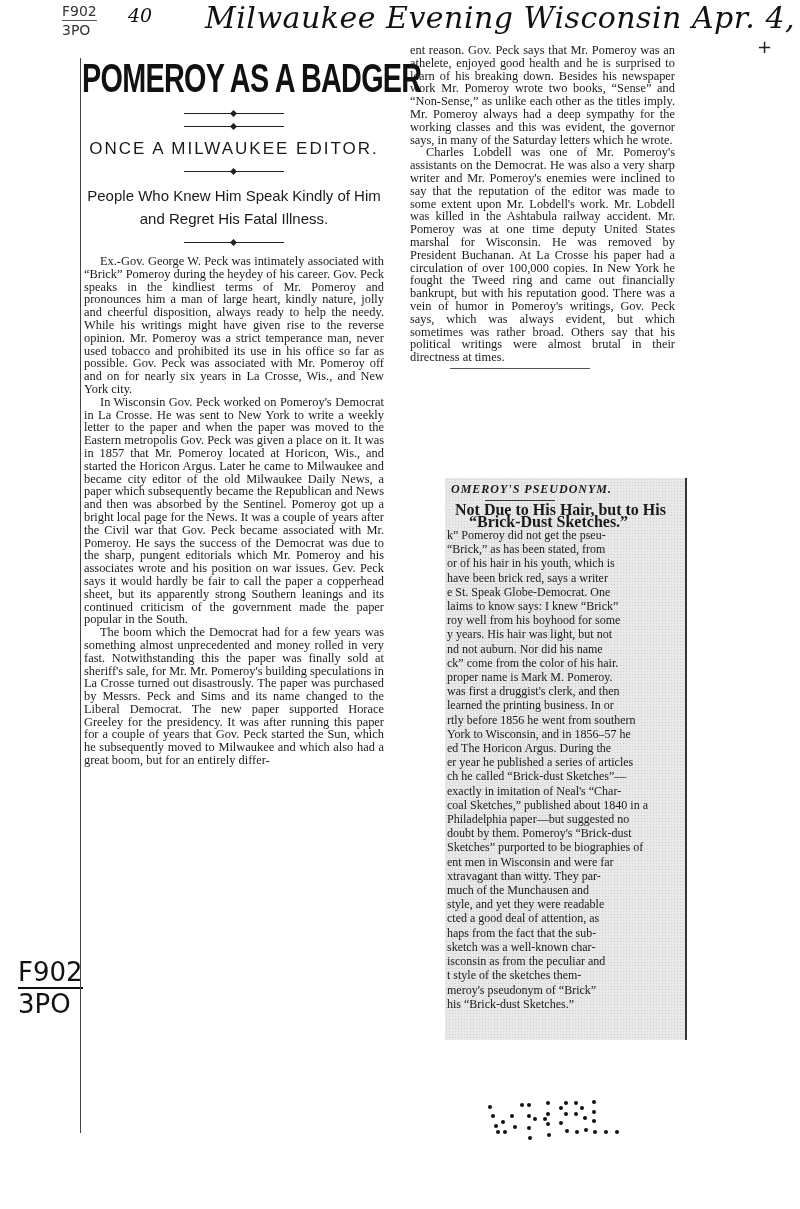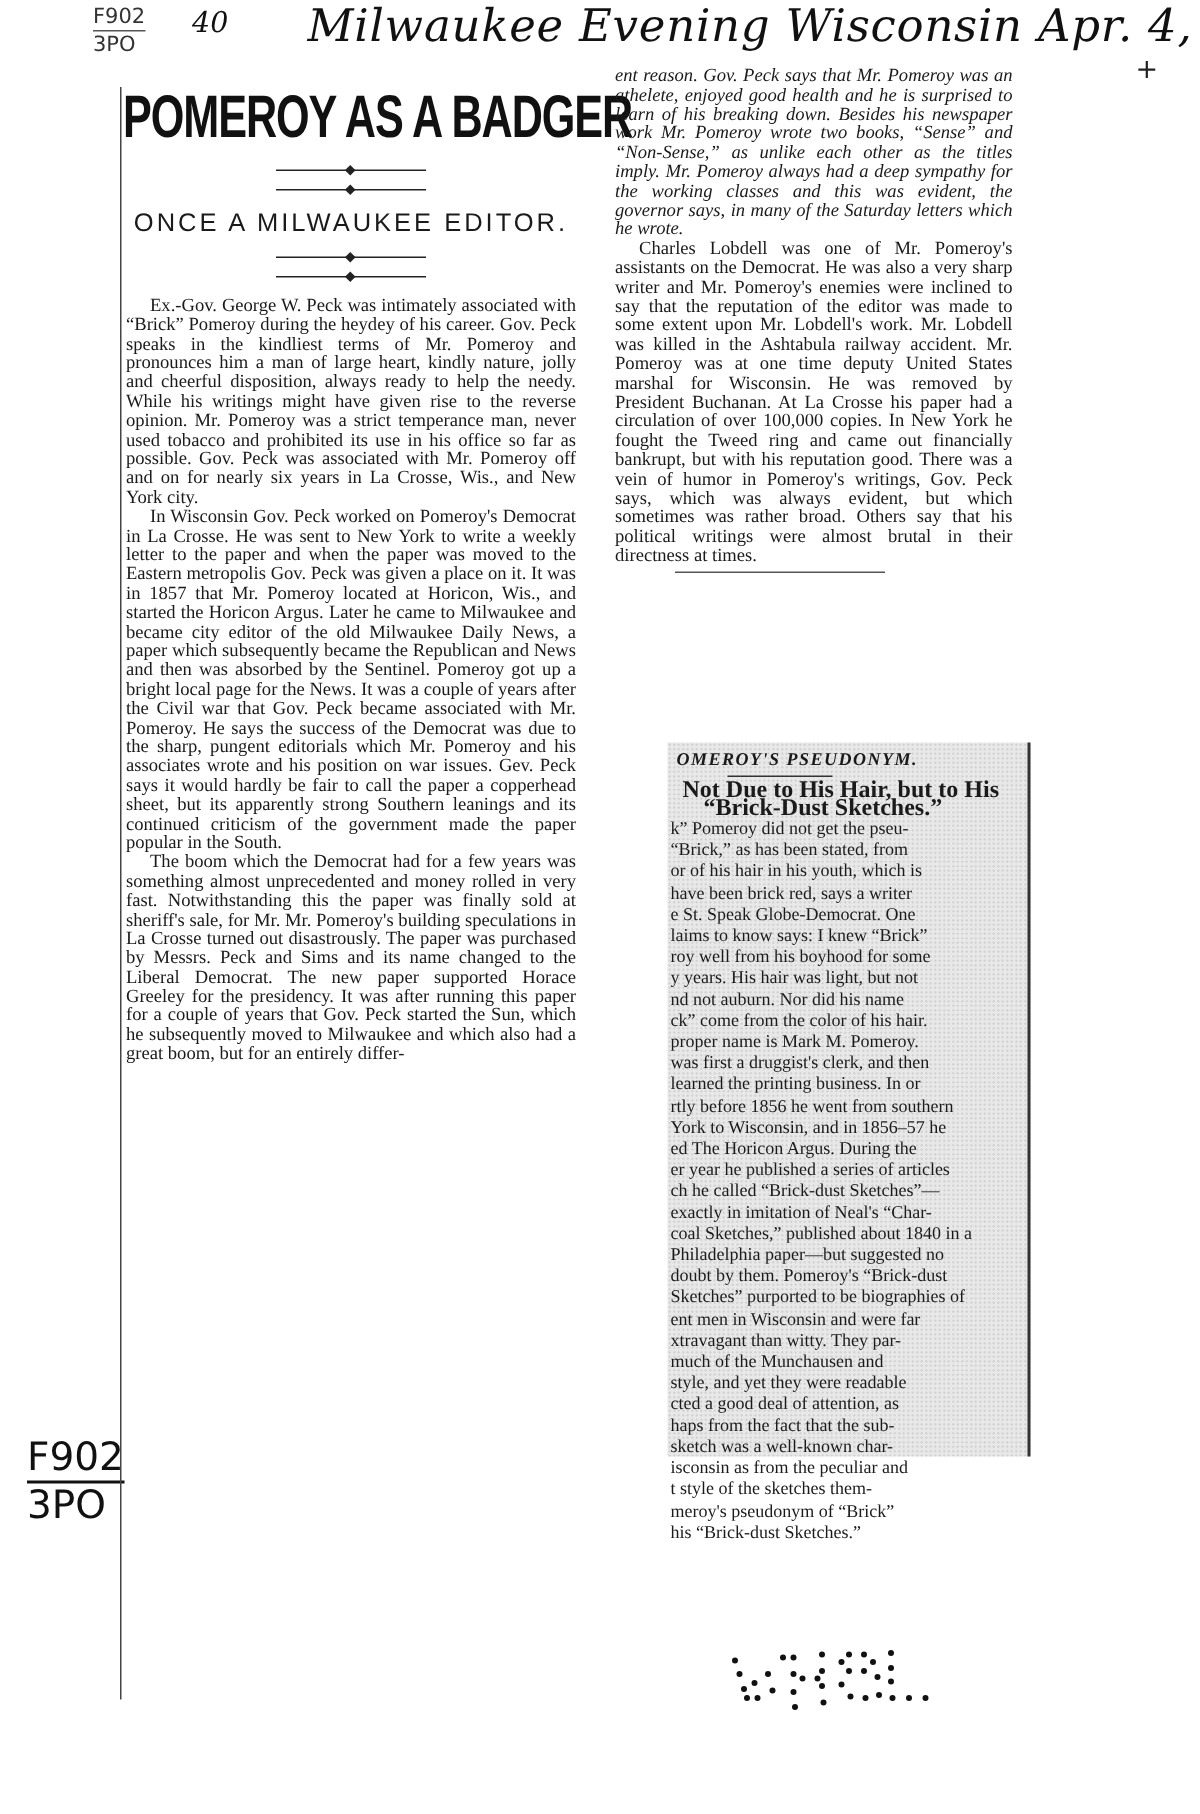--- a/index.html
+++ b/index.html
@@ -20,24 +20,24 @@
               transform:scaleX(0.72); transform-origin:left; white-space:nowrap; margin:6px 0 0 -2px; color:#111; }
   .rule { width:100px; height:1px; background:#222; margin:12px auto; position:relative; }
   .rule::after { content:""; position:absolute; left:47px; top:-2px; width:5px; height:5px; background:#222; transform:rotate(45deg); }
   .deck1 { text-align:center; font-size:18px; line-height:26px; font-family:"Liberation Serif", serif; }
   .deck2 { text-align:center; font-family:"Liberation Sans", sans-serif; font-size:17px; letter-spacing:2px; margin:2px 0; }
   .deck3 { text-align:center; font-family:"Liberation Sans", sans-serif; font-size:15px; line-height:23px; }
   .body-text { font-size:12.4px; line-height:12.8px; text-align:justify; margin:0; }
   .body-text p { margin:0; text-indent:16px; }
 
   .col-right { position:absolute; left:410px; top:44px; width:265px; }
-  .col-right .body-text p:first-child { text-indent:0;font-style:italic; }
+  .col-right .body-text p:first-child { text-indent:0; }
   .end-rule { width:140px; height:1px; background:#555; margin:4px 0 0 40px; }
 
-  .clip { position:absolute; left:445px; top:495px; width:240px; height:476px; background:#e8e8e8;
+  .clip { position:absolute; left:445px; top:478px; width:240px; height:562px; background:#e8e8e8;
           background-image:radial-gradient(#cfcfcf 0.6px, transparent 0.7px); background-size:3px 3px; border-right:2px solid #333; }
   .clip-head { font-weight:bold; font-style:italic; font-size:12px; letter-spacing:1px; margin:4px 0 0 6px; }
   .clip-rule { width:70px; height:1px; background:#333; margin:3px 0 3px 40px; }
   .clip-sub { font-weight:bold; font-size:16px; line-height:12px; margin-left:10px; }
   .clip-body { font-size:12px; line-height:14.2px; text-align:justify; margin:0 4px 0 2px; }
   .clip-body span { display:block; white-space:nowrap; overflow:hidden; }
 
   .stamp { position:absolute; left:488px; top:1100px; width:200px; height:40px; }
   .stamp i { position:absolute; width:4px; height:4px; border-radius:50%; background:#111; }
 </style>
@@ -55,20 +55,21 @@
   <span class="num">F902</span>
   <span>3PO</span>
 </div>
 
 <div class="col-left">
   <div class="headline">POMEROY AS A BADGER</div>
   <div class="rule"></div>
   <div class="rule"></div>
   <div class="deck2">ONCE A MILWAUKEE EDITOR.</div>
   <div class="rule"></div>
+  <div class="deck3">People Who Knew Him Speak Kindly of Him and Regret His Fatal Illness.</div>
   <div class="rule"></div>
   <div class="body-text">
     <p>Ex.-Gov. George W. Peck was intimately associated with “Brick” Pomeroy during the heydey of his career. Gov. Peck speaks in the kindliest terms of Mr. Pomeroy and pronounces him a man of large heart, kindly nature, jolly and cheerful disposition, always ready to help the needy. While his writings might have given rise to the reverse opinion. Mr. Pomeroy was a strict temperance man, never used tobacco and prohibited its use in his office so far as possible. Gov. Peck was associated with Mr. Pomeroy off and on for nearly six years in La Crosse, Wis., and New York city.</p>
     <p>In Wisconsin Gov. Peck worked on Pomeroy's Democrat in La Crosse. He was sent to New York to write a weekly letter to the paper and when the paper was moved to the Eastern metropolis Gov. Peck was given a place on it. It was in 1857 that Mr. Pomeroy located at Horicon, Wis., and started the Horicon Argus. Later he came to Milwaukee and became city editor of the old Milwaukee Daily News, a paper which subsequently became the Republican and News and then was absorbed by the Sentinel. Pomeroy got up a bright local page for the News. It was a couple of years after the Civil war that Gov. Peck became associated with Mr. Pomeroy. He says the success of the Democrat was due to the sharp, pungent editorials which Mr. Pomeroy and his associates wrote and his position on war issues. Gev. Peck says it would hardly be fair to call the paper a copperhead sheet, but its apparently strong Southern leanings and its continued criticism of the government made the paper popular in the South.</p>
     <p>The boom which the Democrat had for a few years was something almost unprecedented and money rolled in very fast. Notwithstanding this the paper was finally sold at sheriff's sale, for Mr. Mr. Pomeroy's building speculations in La Crosse turned out disastrously. The paper was purchased by Messrs. Peck and Sims and its name changed to the Liberal Democrat. The new paper supported Horace Greeley for the presidency. It was after running this paper for a couple of years that Gov. Peck started the Sun, which he subsequently moved to Milwaukee and which also had a great boom, but for an entirely differ-</p>
   </div>
 </div>
 
 <div class="col-right">
   <div class="body-text">

